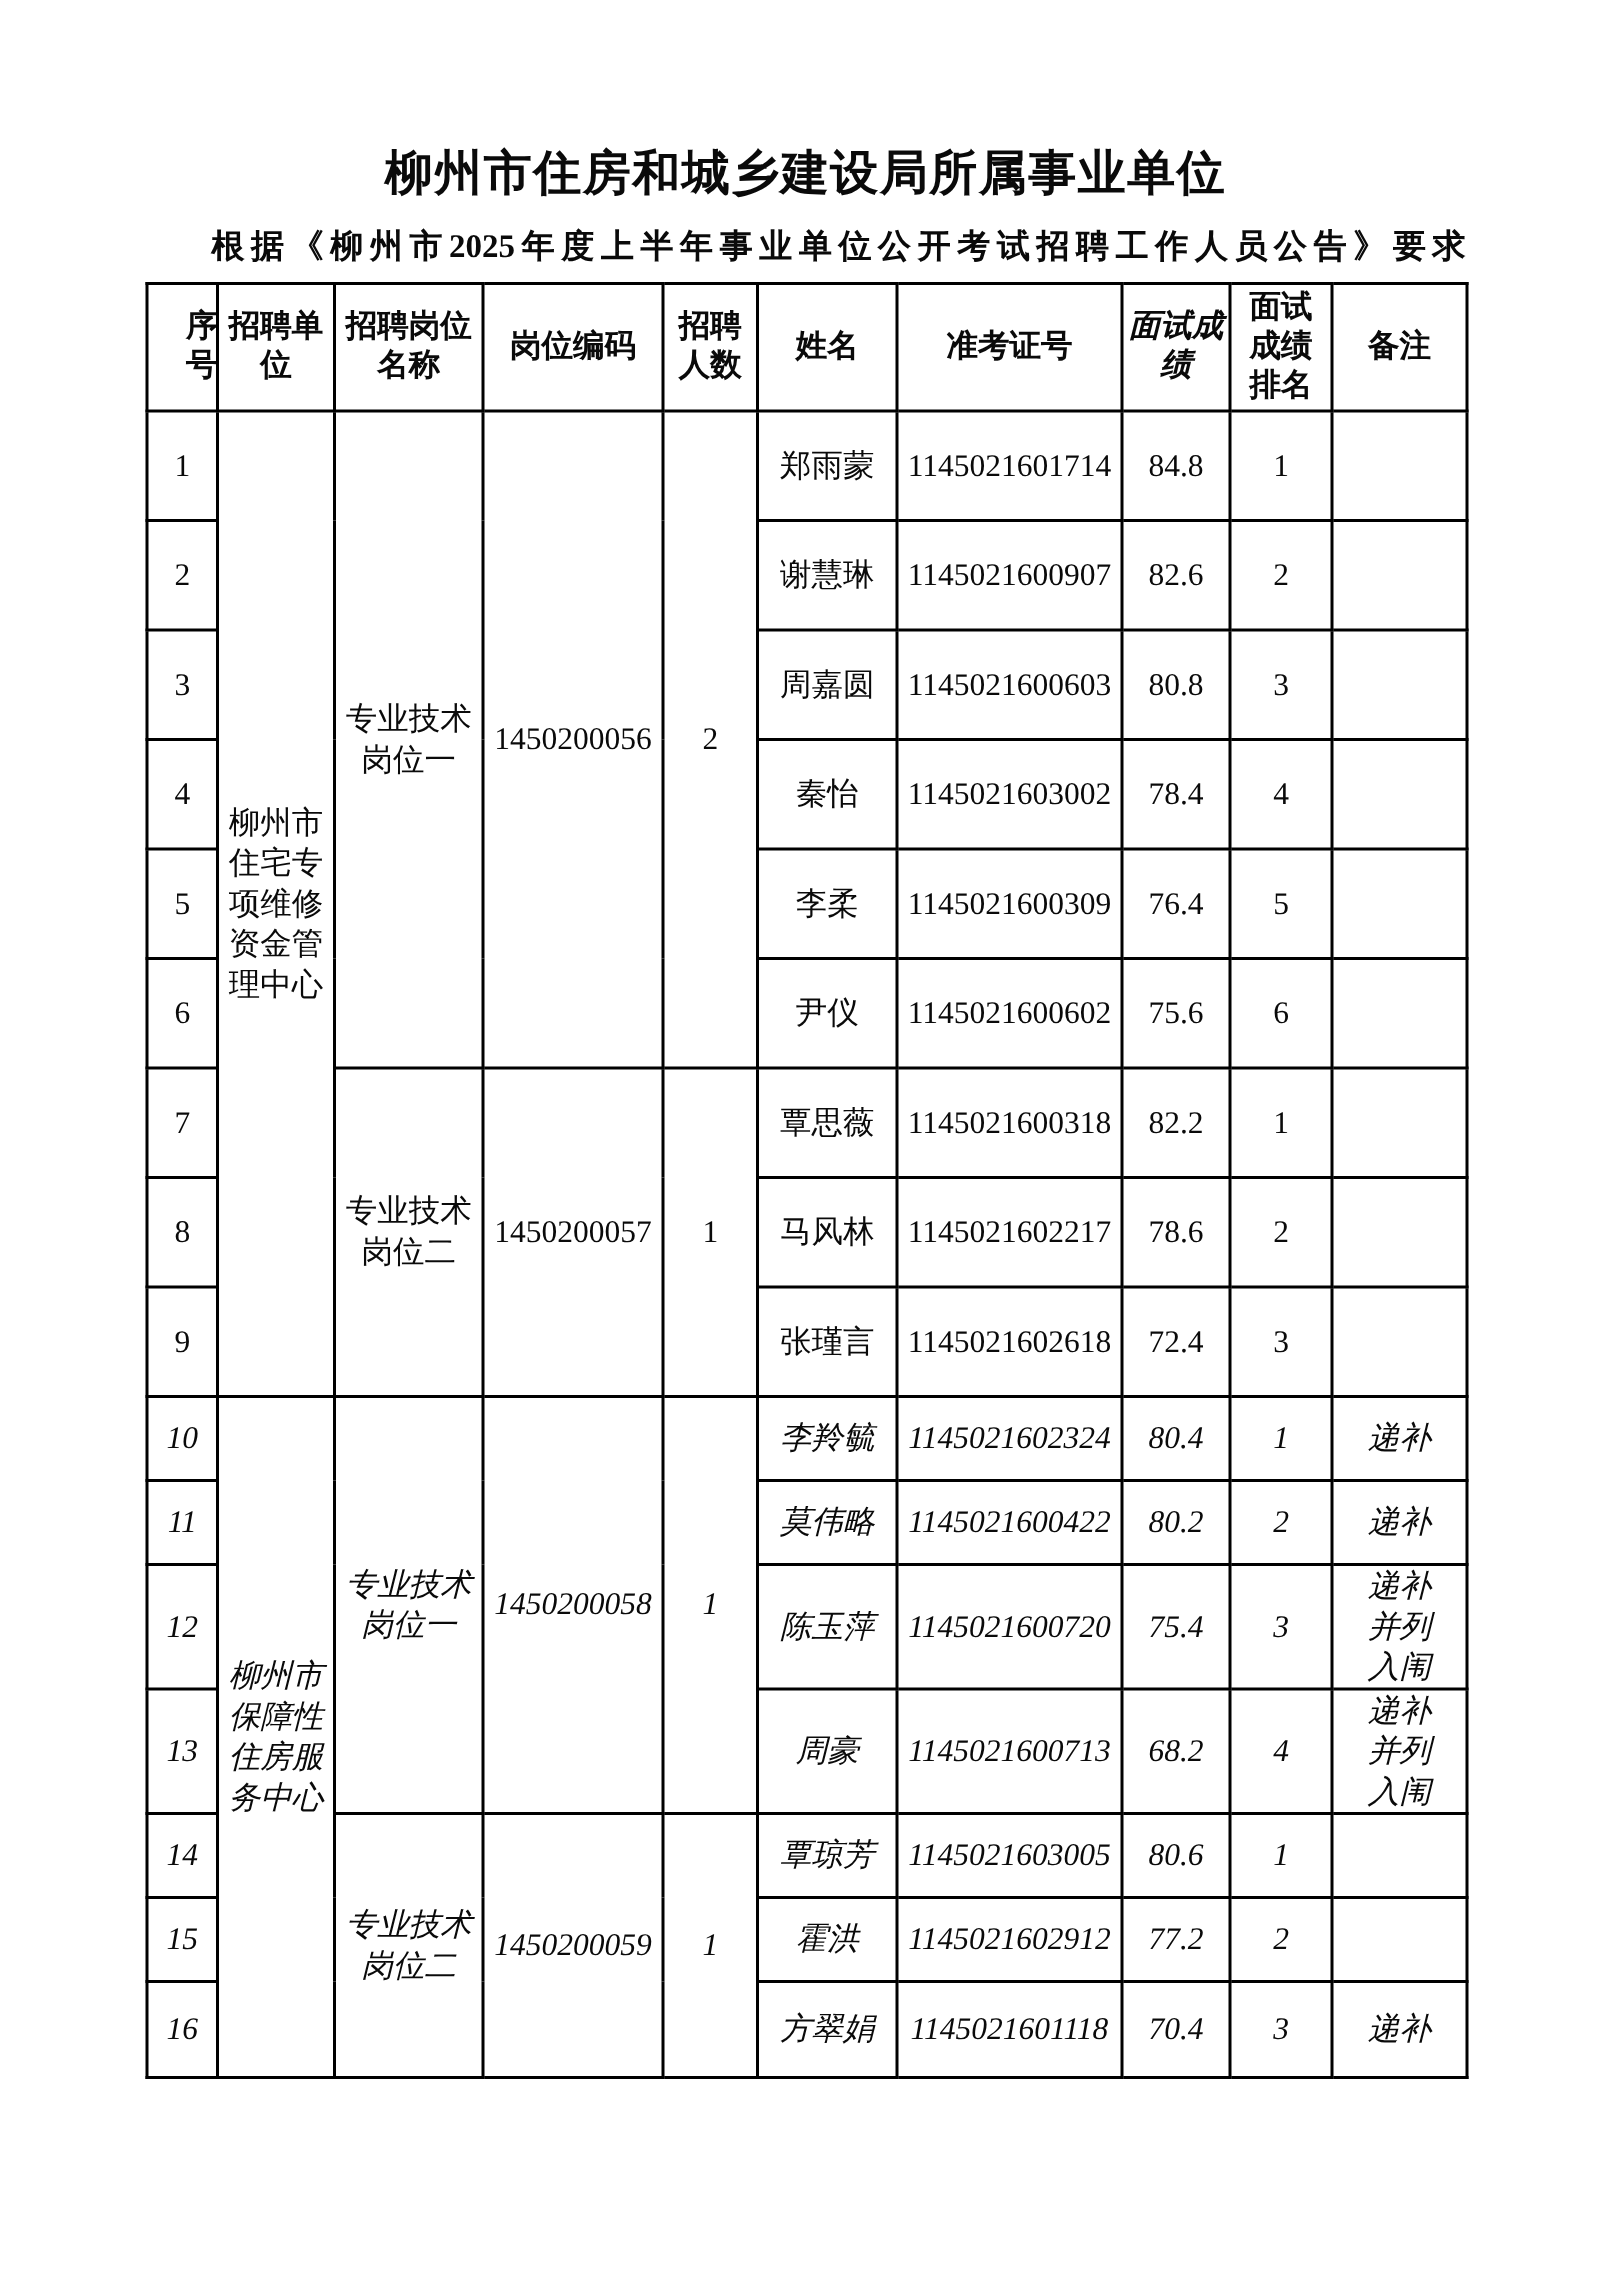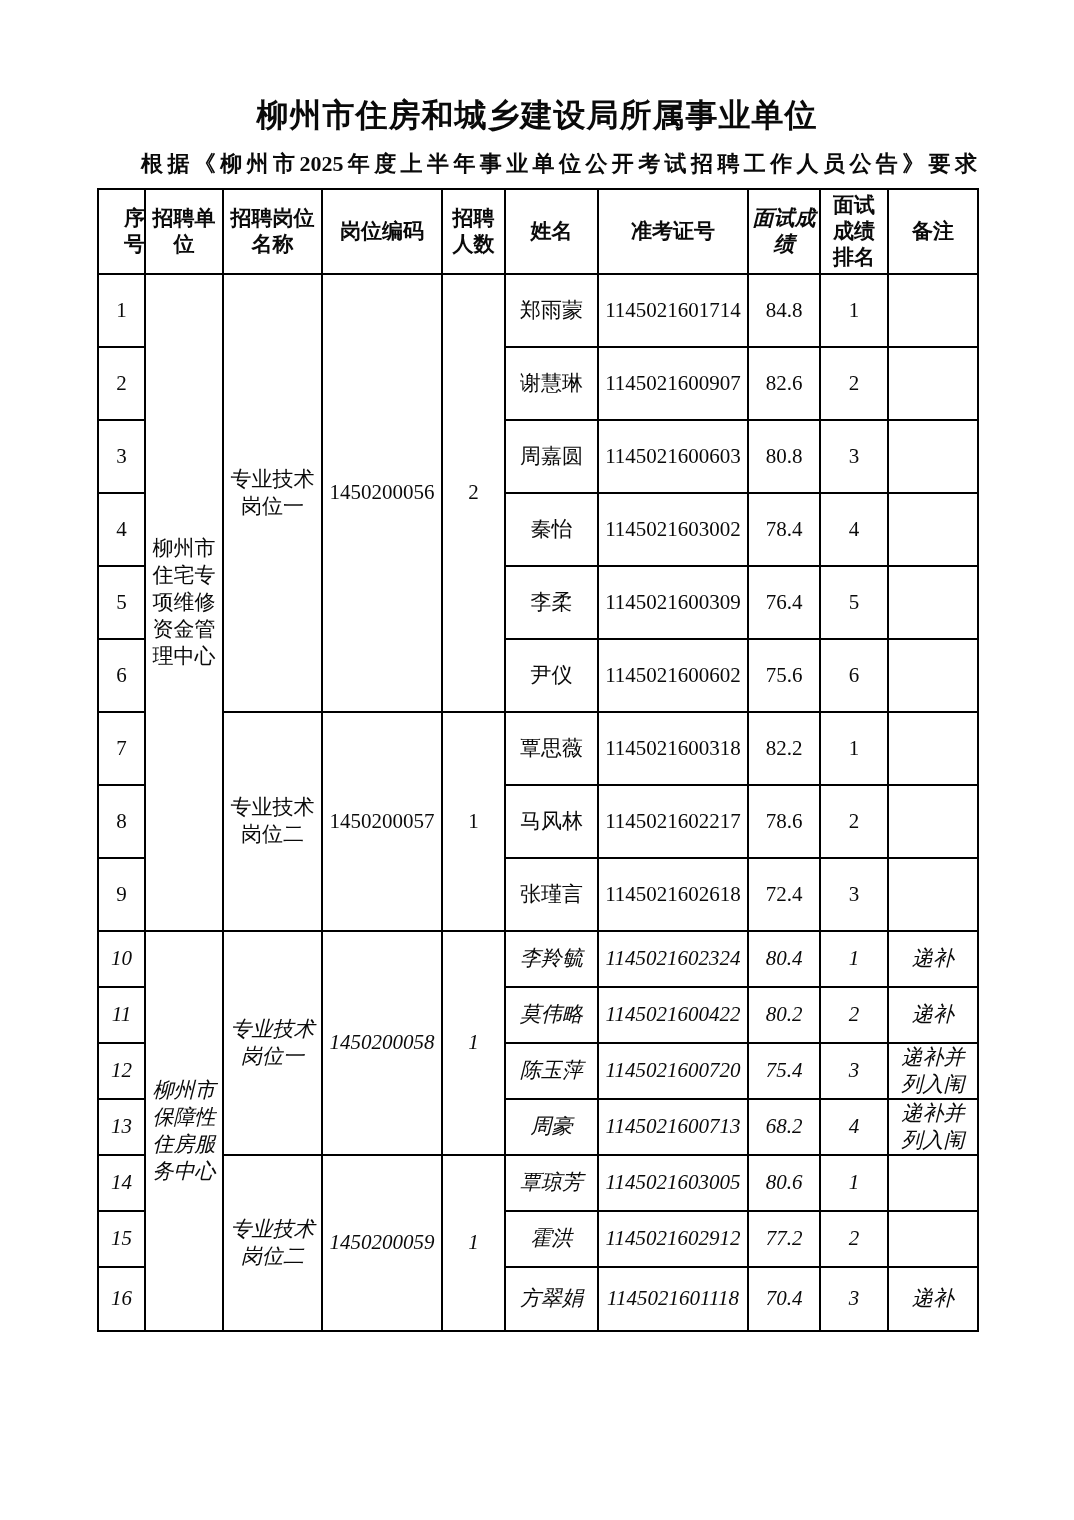--- a/index.html
+++ b/index.html
@@ -52,21 +52,21 @@
     height:79px;
   }
   
   table.results th:nth-child(1){ padding:0 25px; }
   table.results th:nth-child(8){ padding:0 2px;font-style:italic; }
   table.results th:nth-child(9){ padding:0 8px; }
   table.results td {
     font-size:21px;
     line-height:27px;
   }
-  table.results td.remark { padding:0 4px;margin-top:27px; }
+  table.results td.remark { padding:0 18px;margin-top:27px; }
   tbody tr.g0 { height:73px; }
   tbody tr.g1 { height:56px;font-style:italic; }
   tbody tr:last-child { height:64px; }
 
   .page-footer {
     margin-top:7px;
     text-align:center;
     font-size:20px;
     letter-spacing:2px;
   }

